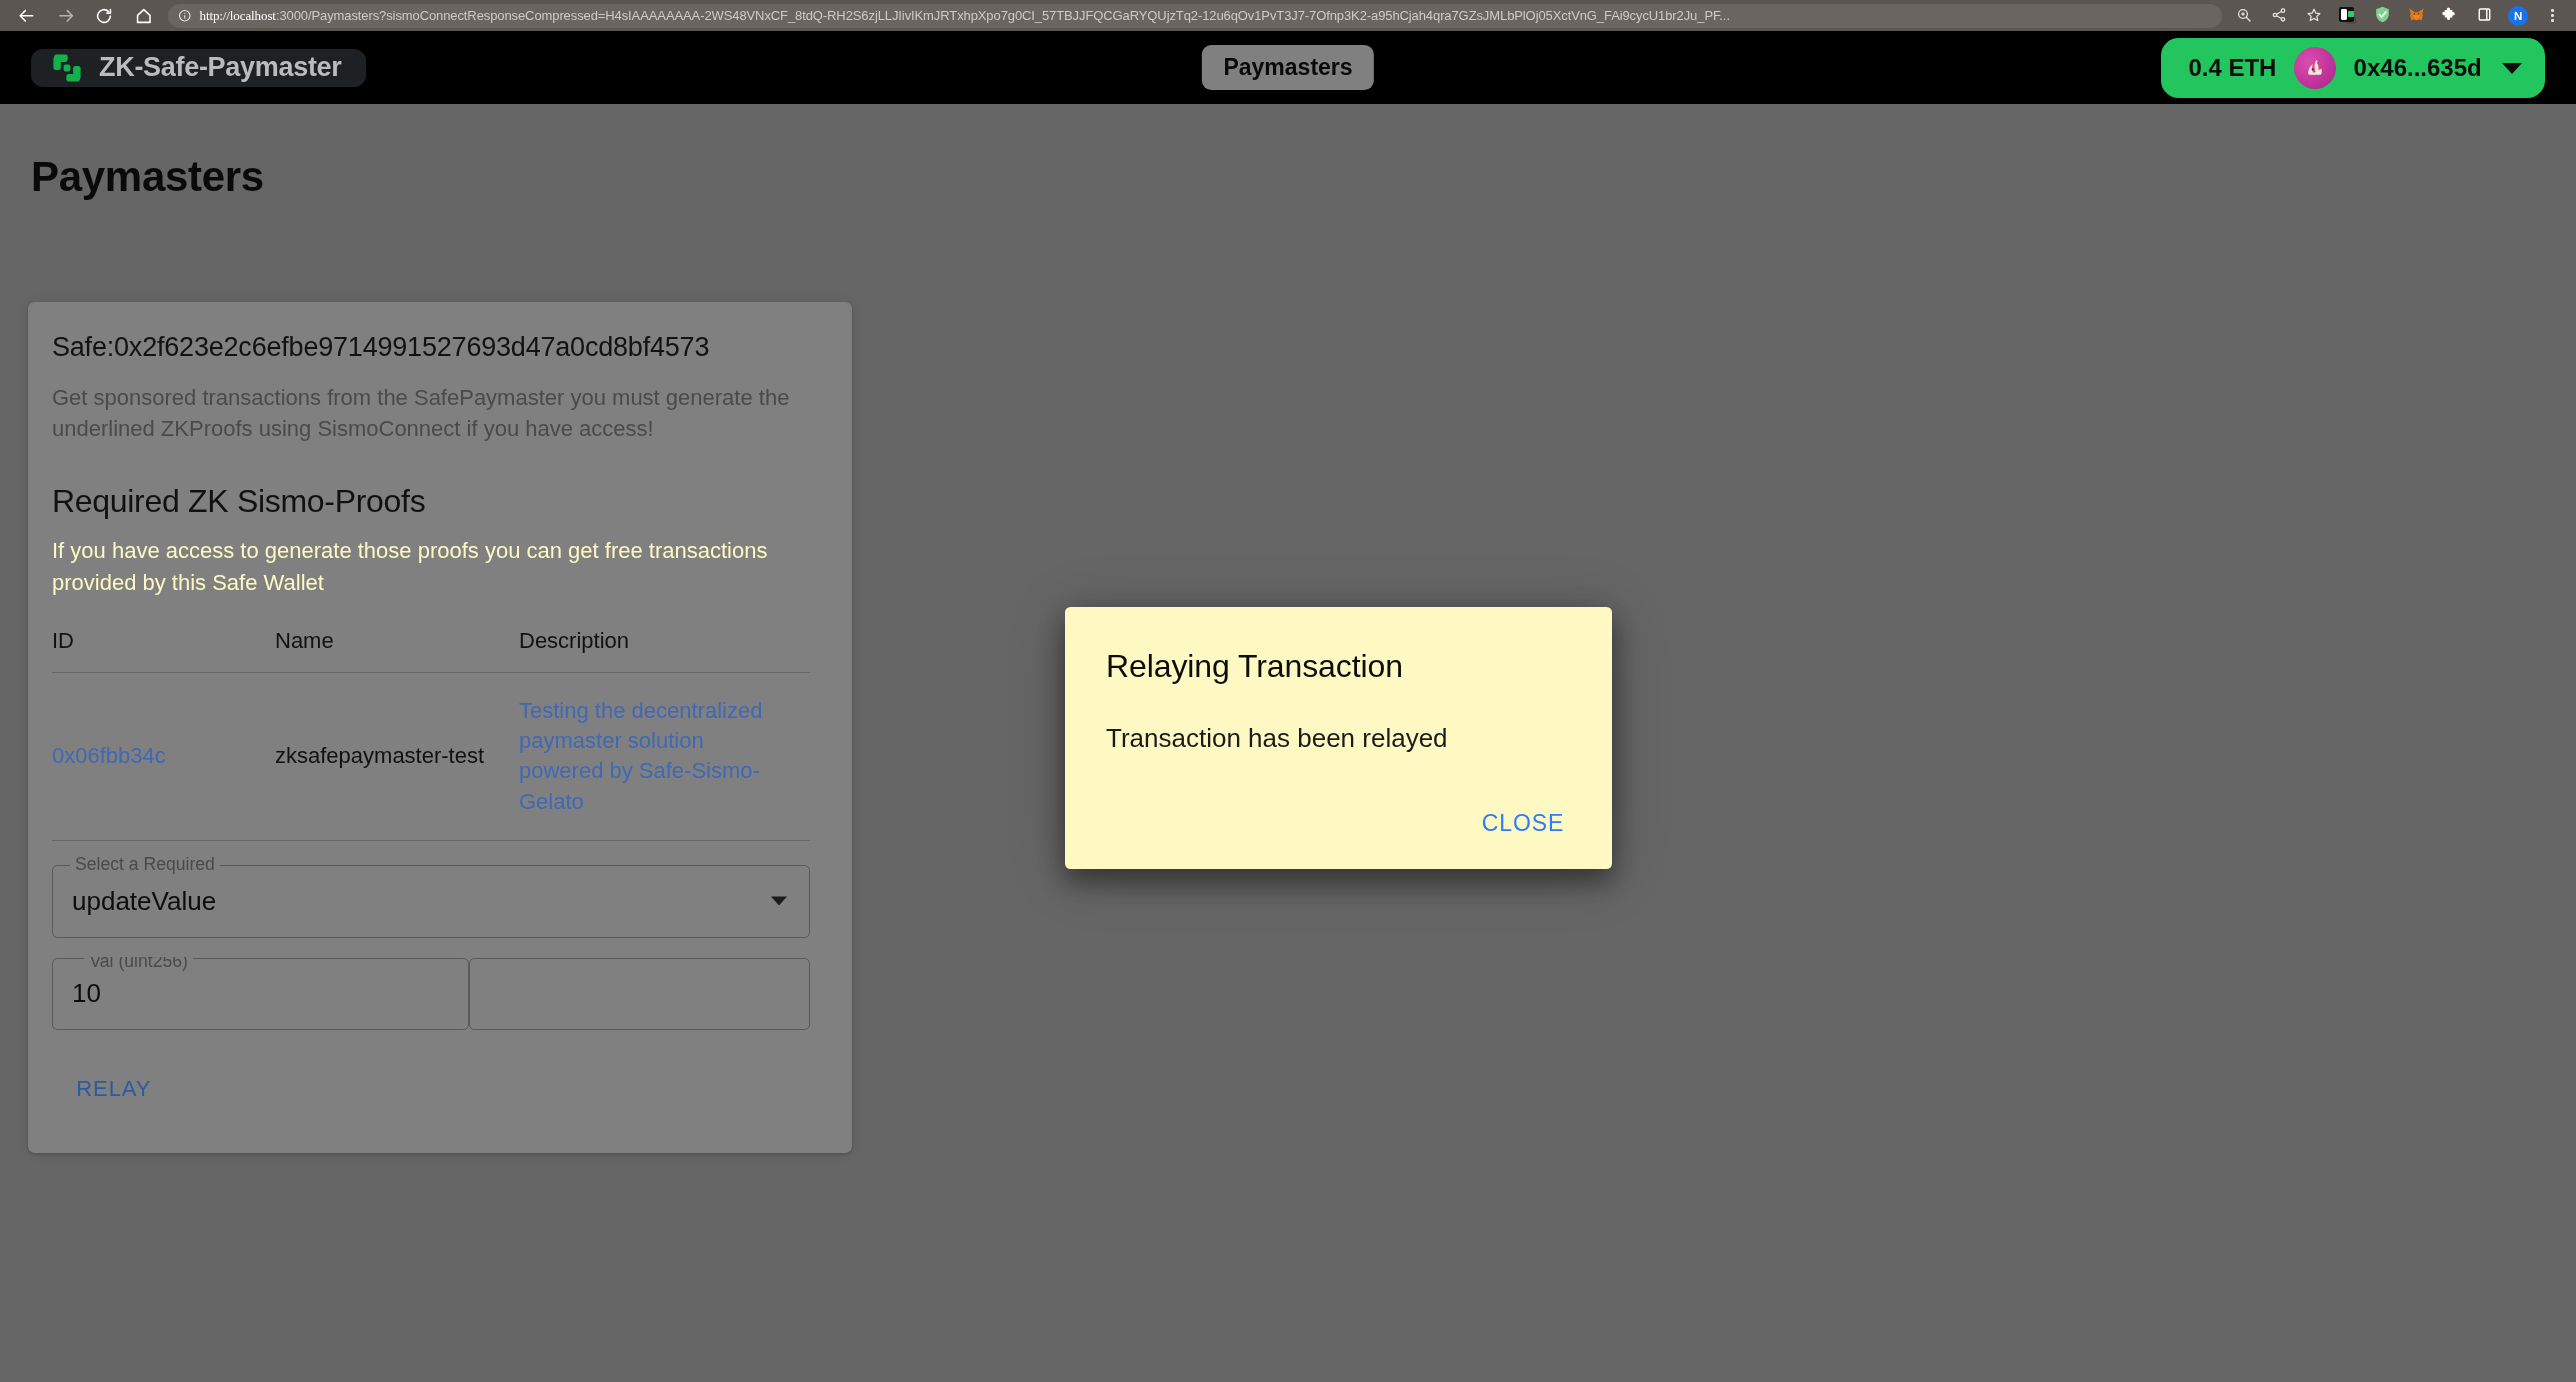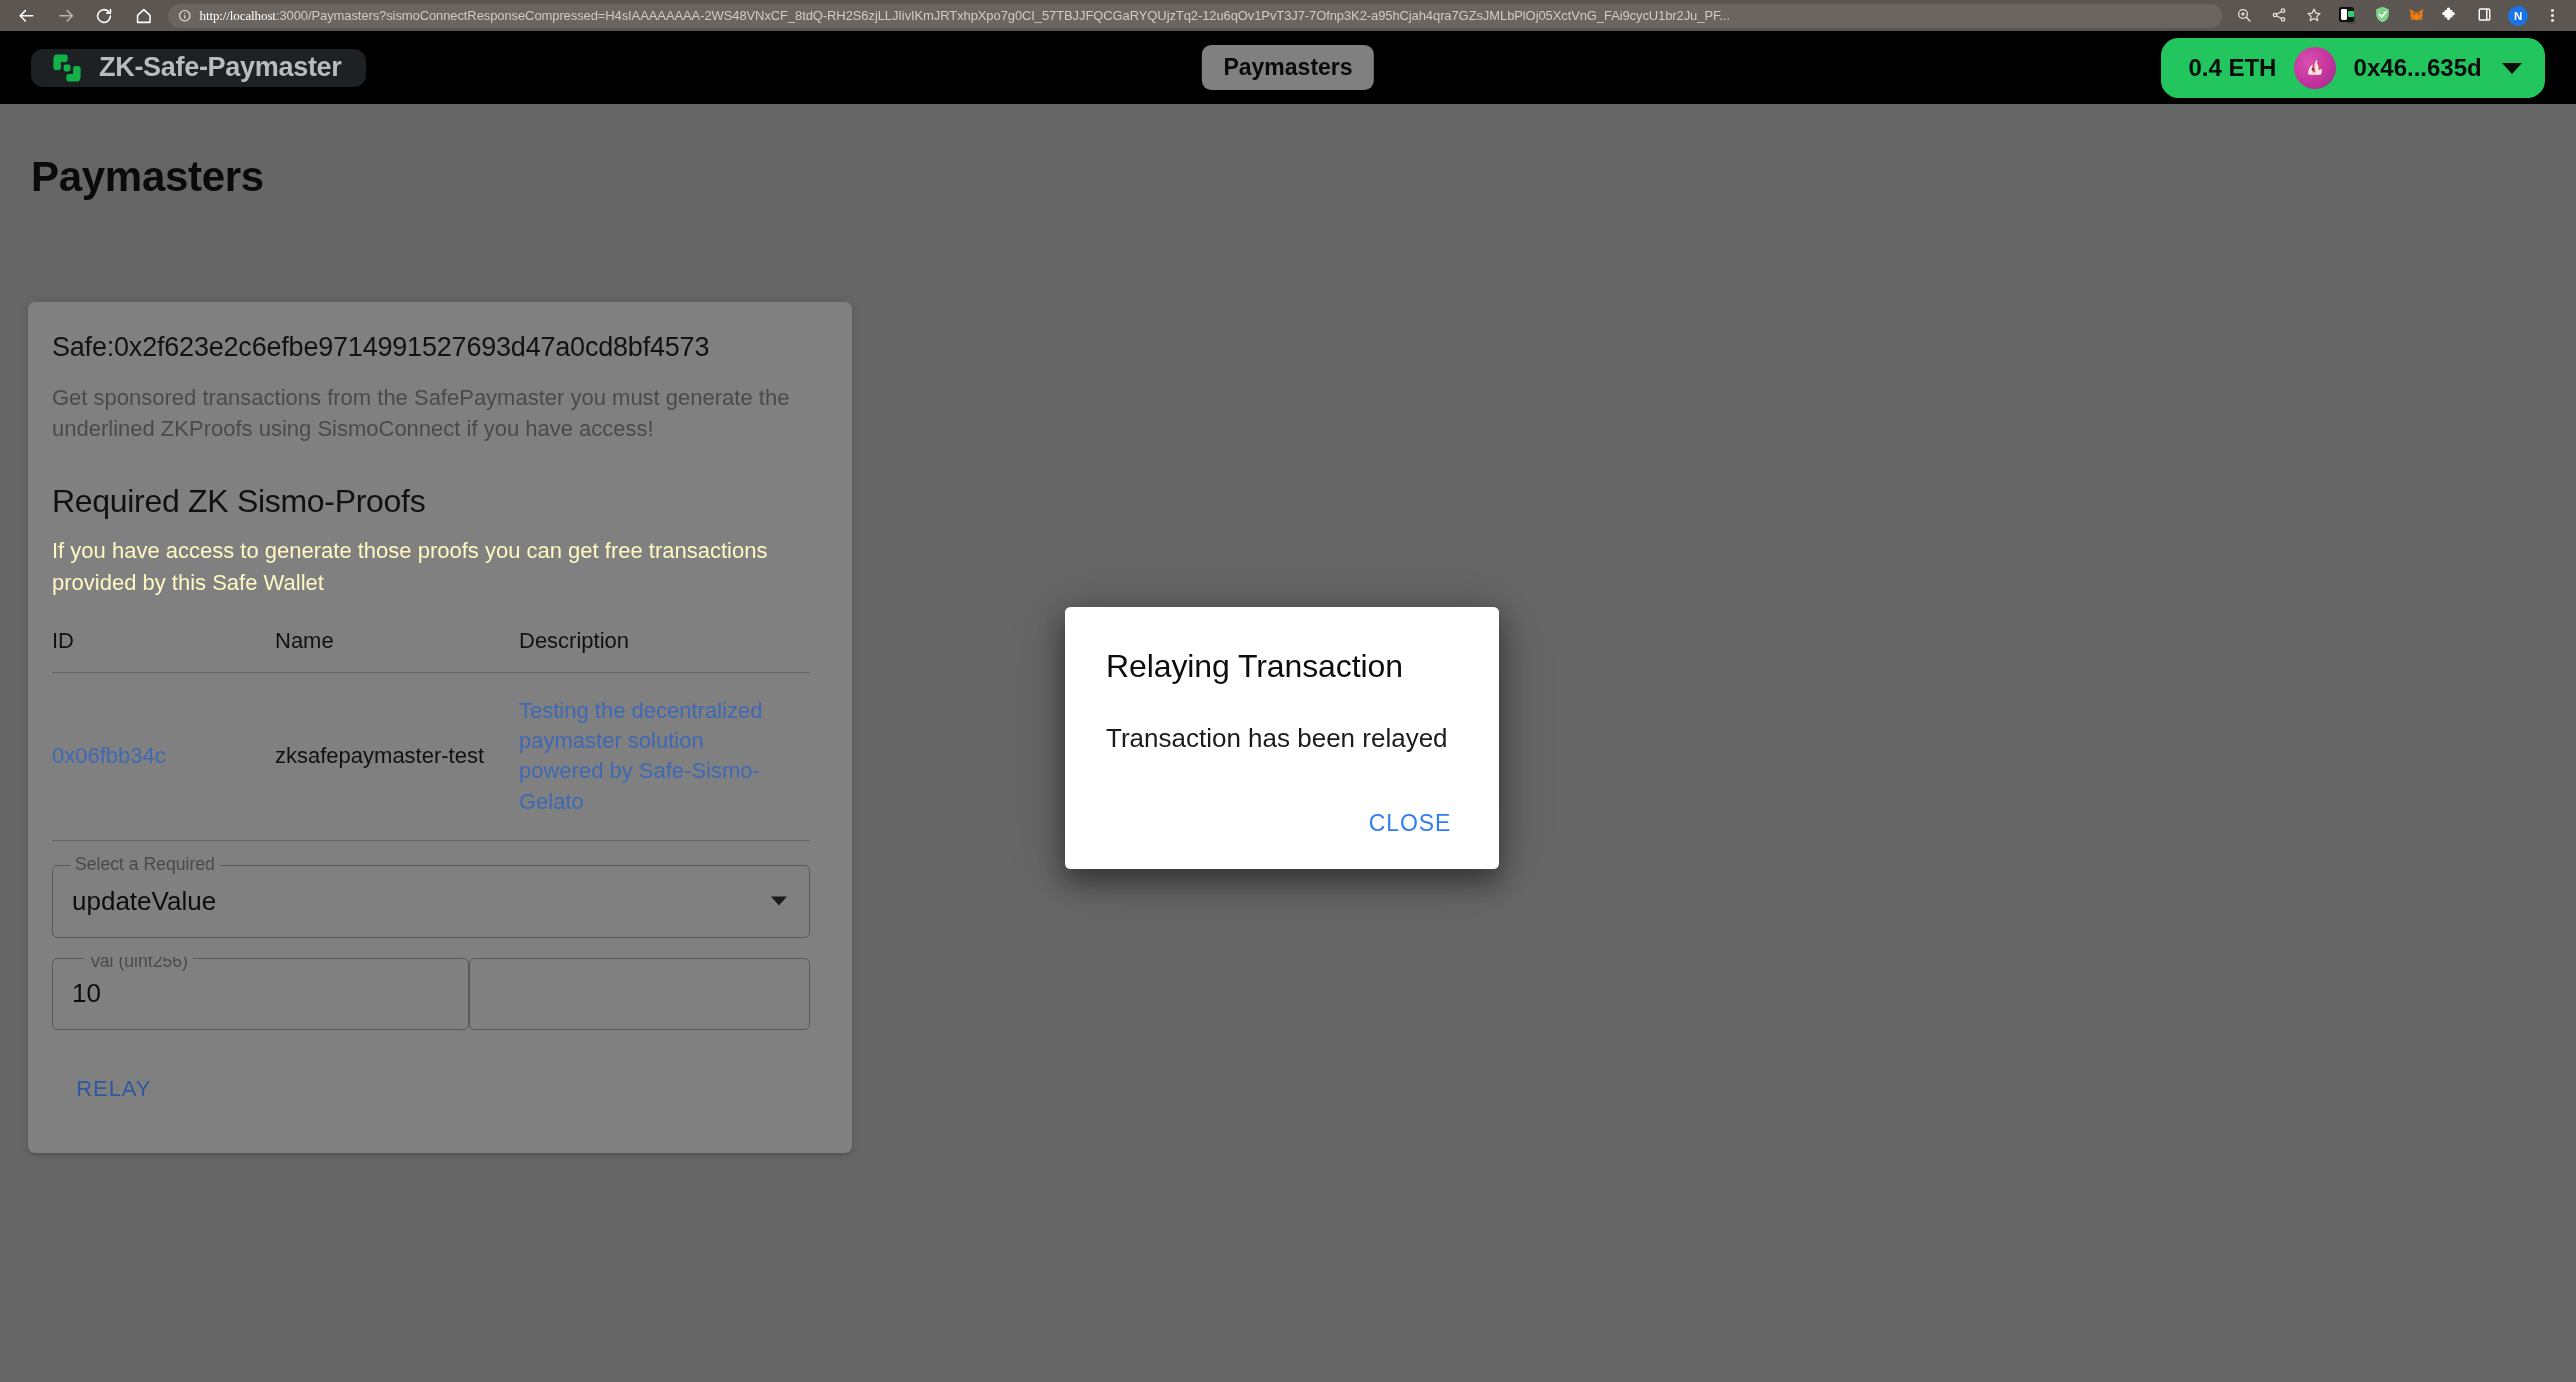--- a/index.html
+++ b/index.html
@@ -371,22 +371,22 @@
   .modal-overlay {
     position: absolute;
     top: 31px; left: 0;
     width: 2576px; height: 1352px;
     background: rgba(0,0,0,0.0);
   }
   .modal {
     position: absolute;
     left: 1065px;
     top: 545px;
-    width: 434px;
-    background: #ffffff;
+    width: 547px;
+    background: #fef9c3;
     border-radius: 5.4px;
     box-shadow: 0 15px 24px rgba(0,0,0,0.24), 0 6px 61px rgba(0,0,0,0.20), 0 8px 28px rgba(0,0,0,0.22);
     padding: 41px 41px 26px 41px;
   }
   .modal-title {
     font-size: 32px;
     color: #0d0d0d;
     margin-bottom: 38px;
     letter-spacing: -0.1px;
   }

